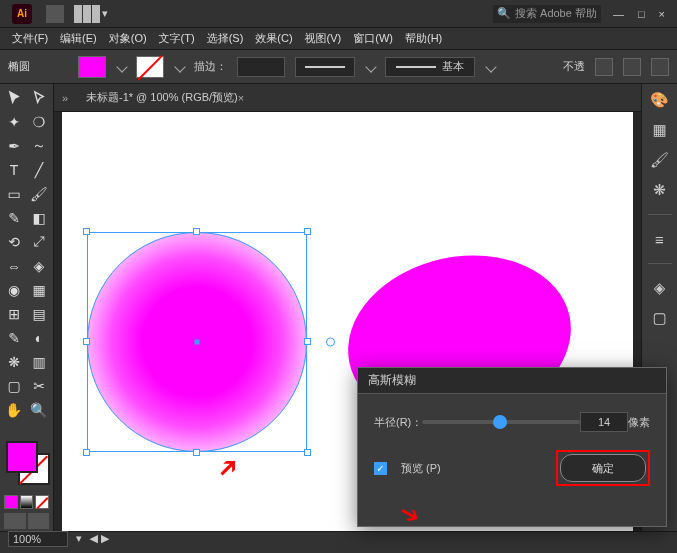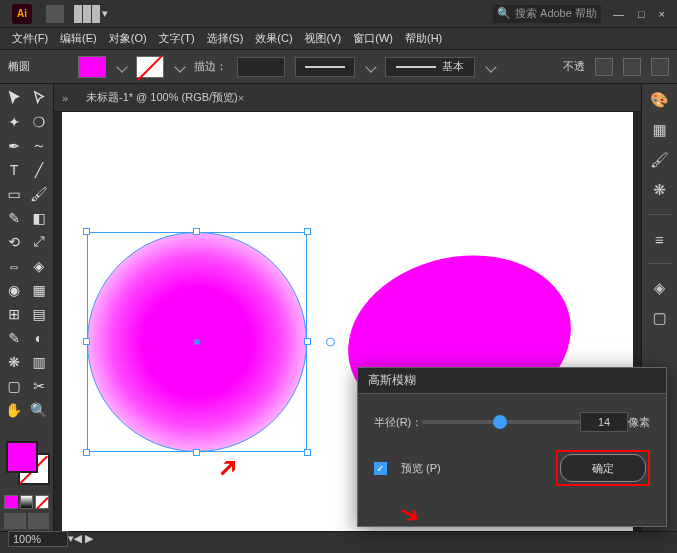--- a/index.html
+++ b/index.html
@@ -52,21 +52,21 @@
 .h-bl{bottom:-4px;left:-4px}.h-bm{bottom:-4px;left:calc(50% - 4px)}.h-br{bottom:-4px;right:-4px}
 .sel-ellipse{position:absolute;inset:0;border:1px solid #3b9eff;border-radius:50%}
 .blur-ellipse{position:absolute;inset:0;border-radius:50%;background:radial-gradient(circle,#ff00ff 0%,#ff00ff 35%,rgba(255,0,255,0.7) 55%,rgba(255,0,255,0.2) 75%,rgba(255,0,255,0) 90%)}
 .center-pt{position:absolute;top:50%;left:50%;width:5px;height:5px;background:#3b9eff;transform:translate(-50%,-50%)}
 .edge-pt{position:absolute;top:50%;right:-28px;width:9px;height:9px;border:1px solid #3b9eff;background:#fff;border-radius:50%;transform:translateY(-50%)}
 .arrow1{position:absolute;left:155px;top:340px;color:red;font-size:26px;transform:rotate(-45deg)}
 .ellipse2{position:absolute;left:285px;top:145px;width:225px;height:165px;background:#ff00ff;border-radius:50%;transform:rotate(-12deg)}
 .right-panel{width:36px;background:#3a3a3a;border-left:1px solid #1a1a1a;display:flex;flex-direction:column;align-items:center;padding-top:6px;gap:10px}
 .rp-icon{width:20px;height:20px;color:#ccc;display:flex;align-items:center;justify-content:center;font-size:15px}
 .rp-sep{width:24px;height:1px;background:#555;margin:4px 0}
-.status{height:14px;background:#323232;display:flex;align-items:center;padding:0 8px;color:#ccc;border-top:1px solid #1a1a1a;gap:0}
+.status{height:14px;background:#323232;display:flex;align-items:center;padding:0 8px;color:#ccc;border-top:1px solid #1a1a1a;gap:8px}
 .zoom{width:60px;background:#262626;padding:1px 4px;border:1px solid #555}
 .dialog{position:absolute;right:10px;bottom:26px;width:310px;height:160px;background:#3a3a3a;border:1px solid #666;color:#ccc;box-shadow:0 4px 20px rgba(0,0,0,.5)}
 .dlg-title{background:#2a2a2a;height:26px;display:flex;align-items:center;padding:0 10px;font-size:12px;border-bottom:1px solid #555}
 .dlg-body{padding:18px 16px}
 .dlg-row{display:flex;align-items:center;gap:0;margin-bottom:18px}
 .slider{flex:1;height:4px;background:#555;position:relative;border-radius:2px}
 .slider-thumb{position:absolute;top:-5px;left:45%;width:14px;height:14px;background:#3b9eff;border-radius:50%}
 .radius-val{width:48px;height:20px;background:#262626;border:1px solid #555;text-align:center;line-height:18px}
 .dlg-row2{display:flex;align-items:center;gap:14px}
 .chk{width:13px;height:13px;background:#3b9eff;display:flex;align-items:center;justify-content:center;color:#fff;font-size:10px}

